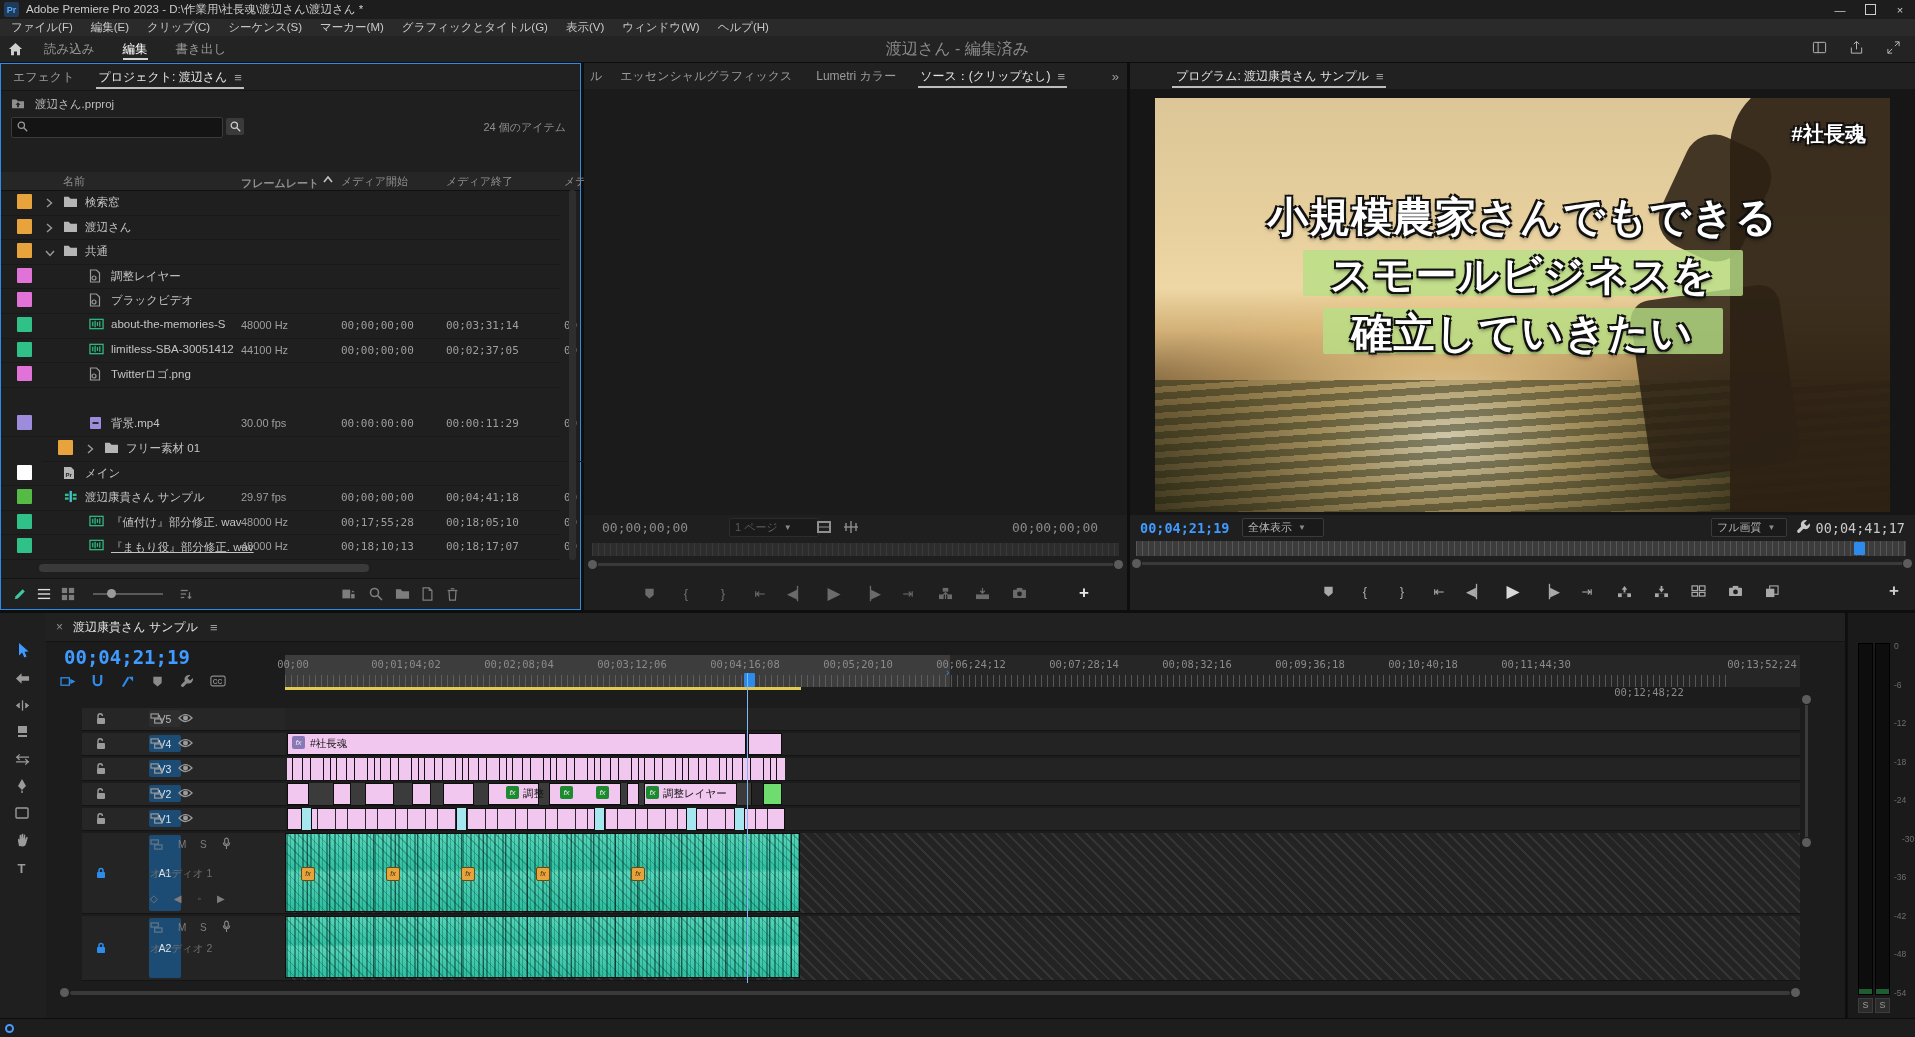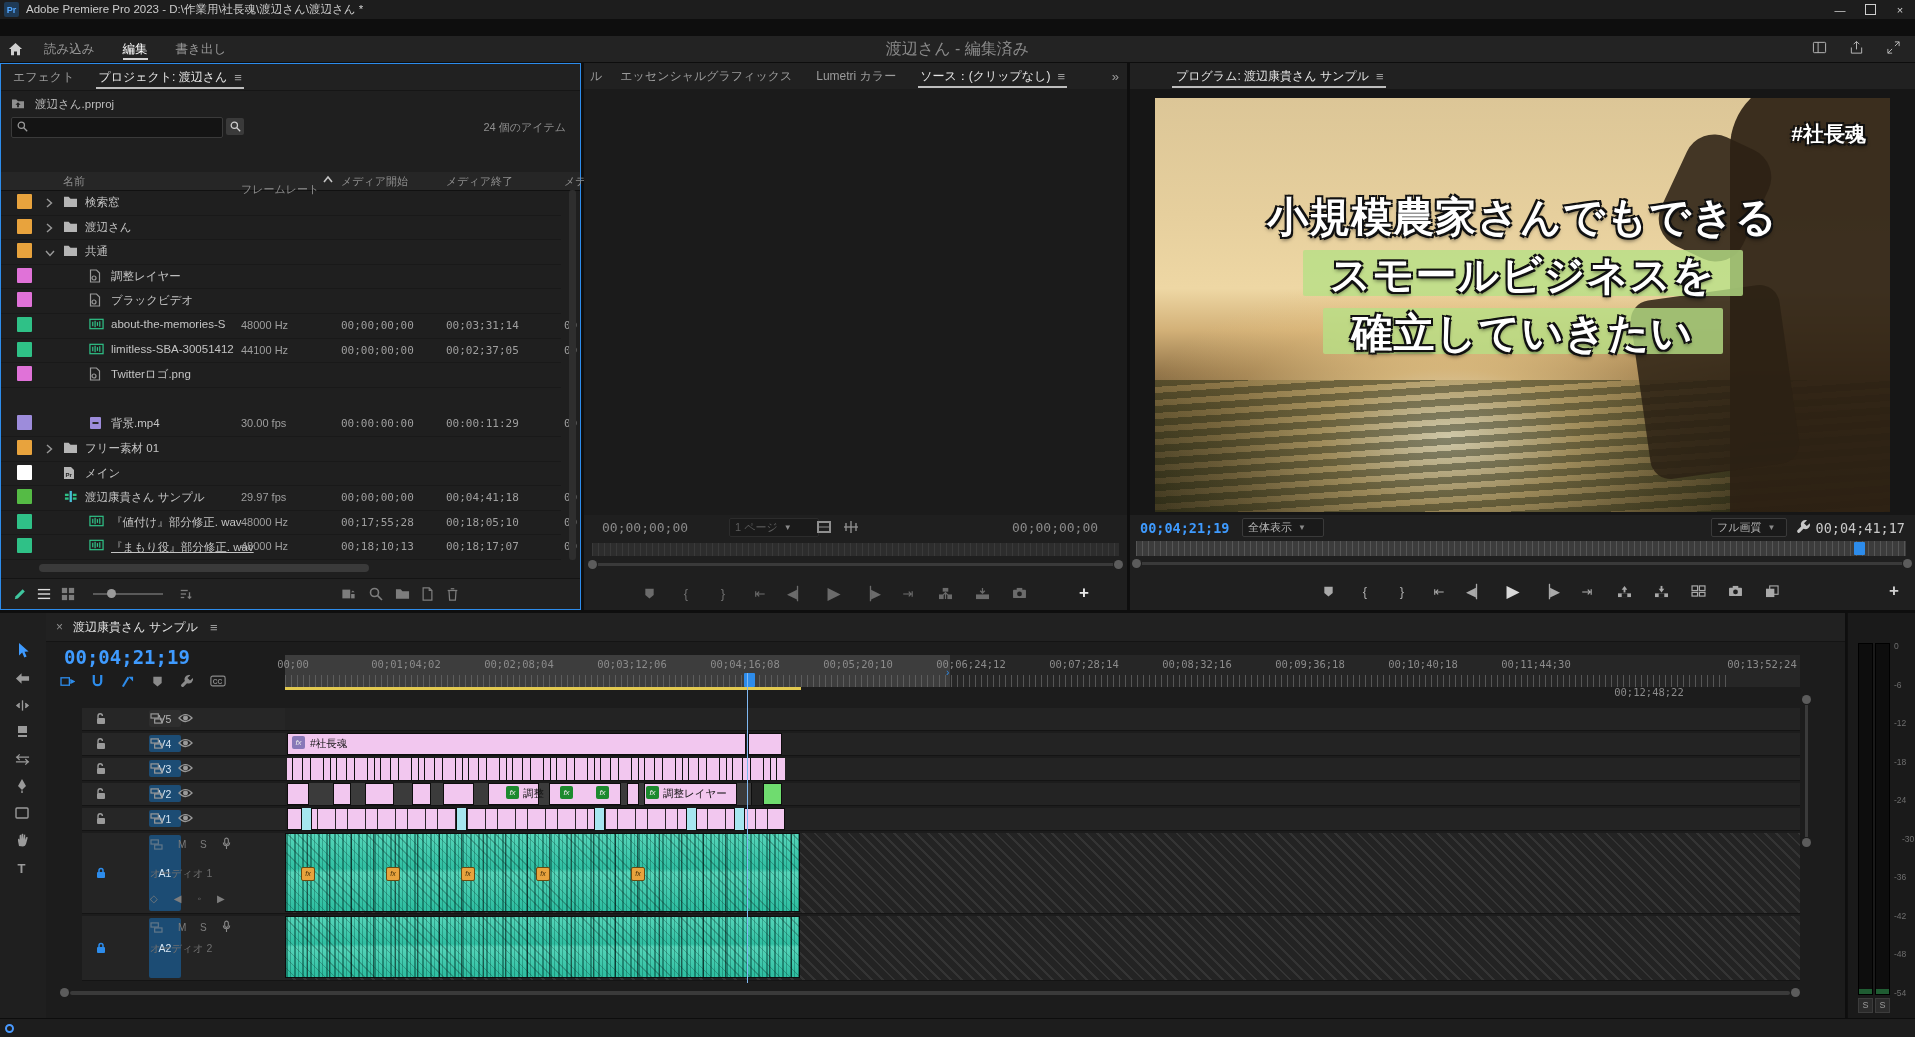--- a/index.html
+++ b/index.html
@@ -91,20 +91,31 @@
     <div class="abs" style="left:26px;top:0;height:19px;display:flex;align-items:center;font-size:11.5px;color:#cdcdcd;">Adobe Premiere Pro 2023 - D:\作業用\社長魂\渡辺さん\渡辺さん *</div>
     <div class="abs" style="right:0;top:0;display:flex;">
       <div class="win-btn">—</div>
       <div class="win-btn">
           <span style="display:inline-block;width:9px;height:9px;border:1px solid #cfcfcf;"></span>
         </div>
       <div class="win-btn">×</div>
     </div>
   </div>
 
+  <div class="abs" id="menu-bar">
+      <div class="menu-item" style="margin-left: 2px;">ファイル(F)</div>
+      <div class="menu-item">編集(E)</div>
+      <div class="menu-item">クリップ(C)</div>
+      <div class="menu-item">シーケンス(S)</div>
+      <div class="menu-item">マーカー(M)</div>
+      <div class="menu-item">グラフィックとタイトル(G)</div>
+      <div class="menu-item">表示(V)</div>
+      <div class="menu-item">ウィンドウ(W)</div>
+      <div class="menu-item">ヘルプ(H)</div>
+    </div>
 
   <div class="abs" id="ws-bar">
     <div style="width:30px;display:flex;justify-content:center;">
       <svg width="15" height="15" viewBox="0 0 16 16" fill="#cfcfcf">
           <path d="M8 1 L15 7.5 H12.8 V14 H9.6 V10 H6.4 V14 H3.2 V7.5 H1 Z"></path>
         </svg>
     </div>
     <div id="ws-tabs" style="display:flex;height:100%;">
         <div class="ws-tab">読み込み</div>
         <div class="ws-tab active">編集</div>
@@ -149,21 +160,21 @@
     <div class="abs" style="left:225px;top:54px;width:18px;height:17px;background:#3a3a3a;border-radius:2px;display:flex;align-items:center;justify-content:center;">
       <svg width="11" height="11" viewBox="0 0 14 14" fill="none" stroke="#cfcfcf" stroke-width="1.6">
           <circle cx="5.5" cy="5.5" r="4"></circle>
           <line x1="8.6" y1="8.6" x2="13" y2="13"></line>
         </svg>
     </div>
     <div class="abs" style="right:14px;top:56px;font-size:11px;color:#8f8f8f;">24 個のアイテム</div>
 
     <div class="abs" style="left:0;top:108px;width:579px;height:18px;background:#262626;border-bottom:1px solid #111;">
       <span class="colhead" style="left:62px;top:2px;">名前</span>
-      <span class="colhead" style="left:240px;top:10px;">フレームレート</span>
+      <span class="colhead" style="left:240px;top:4px;font-weight:bold;">フレームレート</span>
       <span class="colhead" style="left:322px;top:2px;color:#c5c5c5;">
         <svg width="10" height="9" viewBox="0 0 10 9" fill="none" stroke="#c5c5c5" stroke-width="1.6">
             <path d="M1 7 L5 2 L9 7"></path>
           </svg></span>
       <span class="colhead" style="left:340px;top:2px;">メディア開始</span>
       <span class="colhead" style="left:445px;top:2px;">メディア終了</span>
       <span class="colhead" style="left:563px;top:2px;">メデ</span>
     </div>
     <div class="abs" id="prj-rows" style="left:0;top:126px;width:579px;height:372px;">
         <div class="prj-row" style="top: 0px;">
@@ -255,21 +266,21 @@
           <div style="position: absolute; left: 88px; top: 5px;"><svg width="13" height="14" viewBox="0 0 13 14" fill="#9d8cdb">
               <rect x="1" y="1" width="11" height="12" rx="1"></rect>
               <rect x="3.5" y="6" width="6" height="2" fill="#2a2a2a"></rect>
             </svg></div>
           <div class="prj-name" style="left: 110px; top: 5px;">背景.mp4</div>
           <div class="prj-val" style="left: 240px; top: 6px;">30.00 fps</div>
           <div class="prj-val mono" style="left: 340px; top: 6px;">00:00:00:00</div>
           <div class="prj-val mono" style="left: 445px; top: 6px;">00:00:11:29</div>
           <div class="prj-val mono" style="left: 563px; top: 6px;">00</div>
         </div>
-        <div class="prj-row" style="top: 246px;">
+        <div class="prj-row" style="top: 246px; margin-left: 41px;">
           <div class="chip" style="left: 16px; background: rgb(232, 163, 61);"></div>
           <div style="position: absolute; left: 44px; top: 7px;"><svg width="8" height="10" viewBox="0 0 8 10" fill="none" stroke="#9a9a9a" stroke-width="1.4">
               <path d="M2 1 L6.5 5 L2 9"></path>
             </svg></div>
           <div style="position: absolute; left: 62px; top: 5px;"><svg width="15" height="13" viewBox="0 0 16 14" fill="#b5b5b5">
               <path d="M1 2 H6 L8 4 H15 V13 H1 Z"></path>
             </svg></div>
           <div class="prj-name" style="left: 84px; top: 5px;">フリー素材 01</div>
         </div>
         <div class="prj-row" style="top: 270.6px;">

